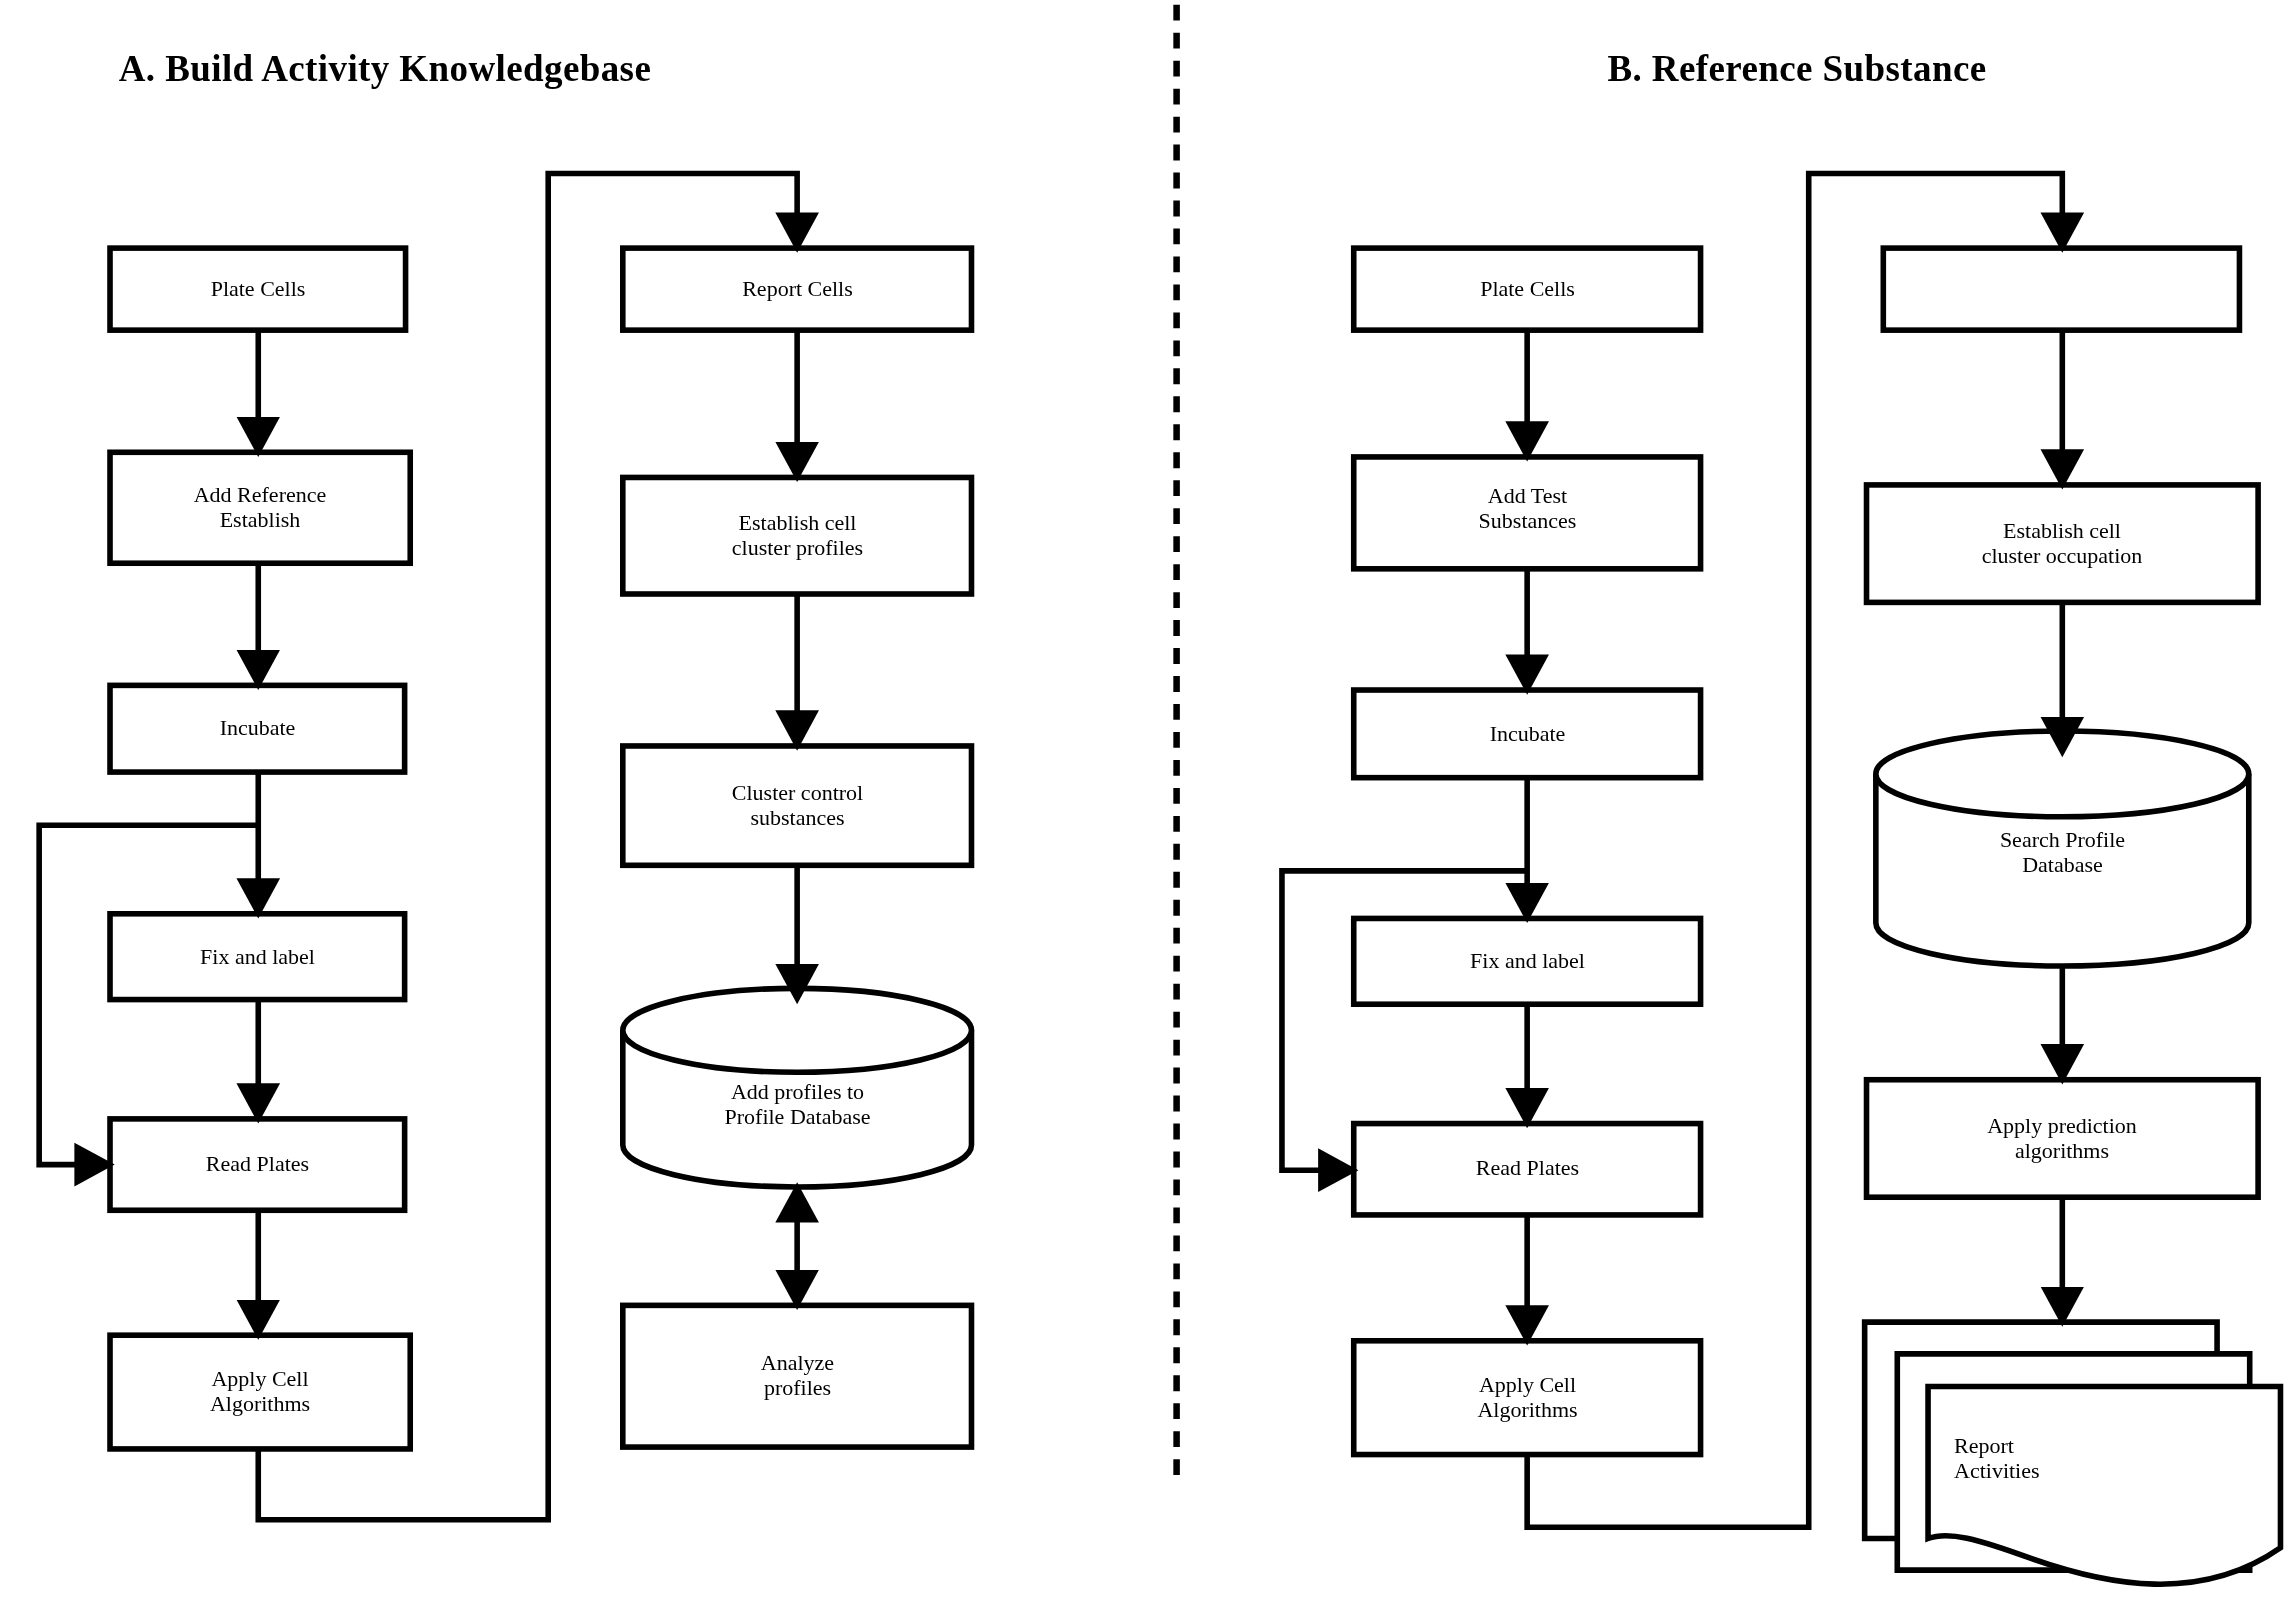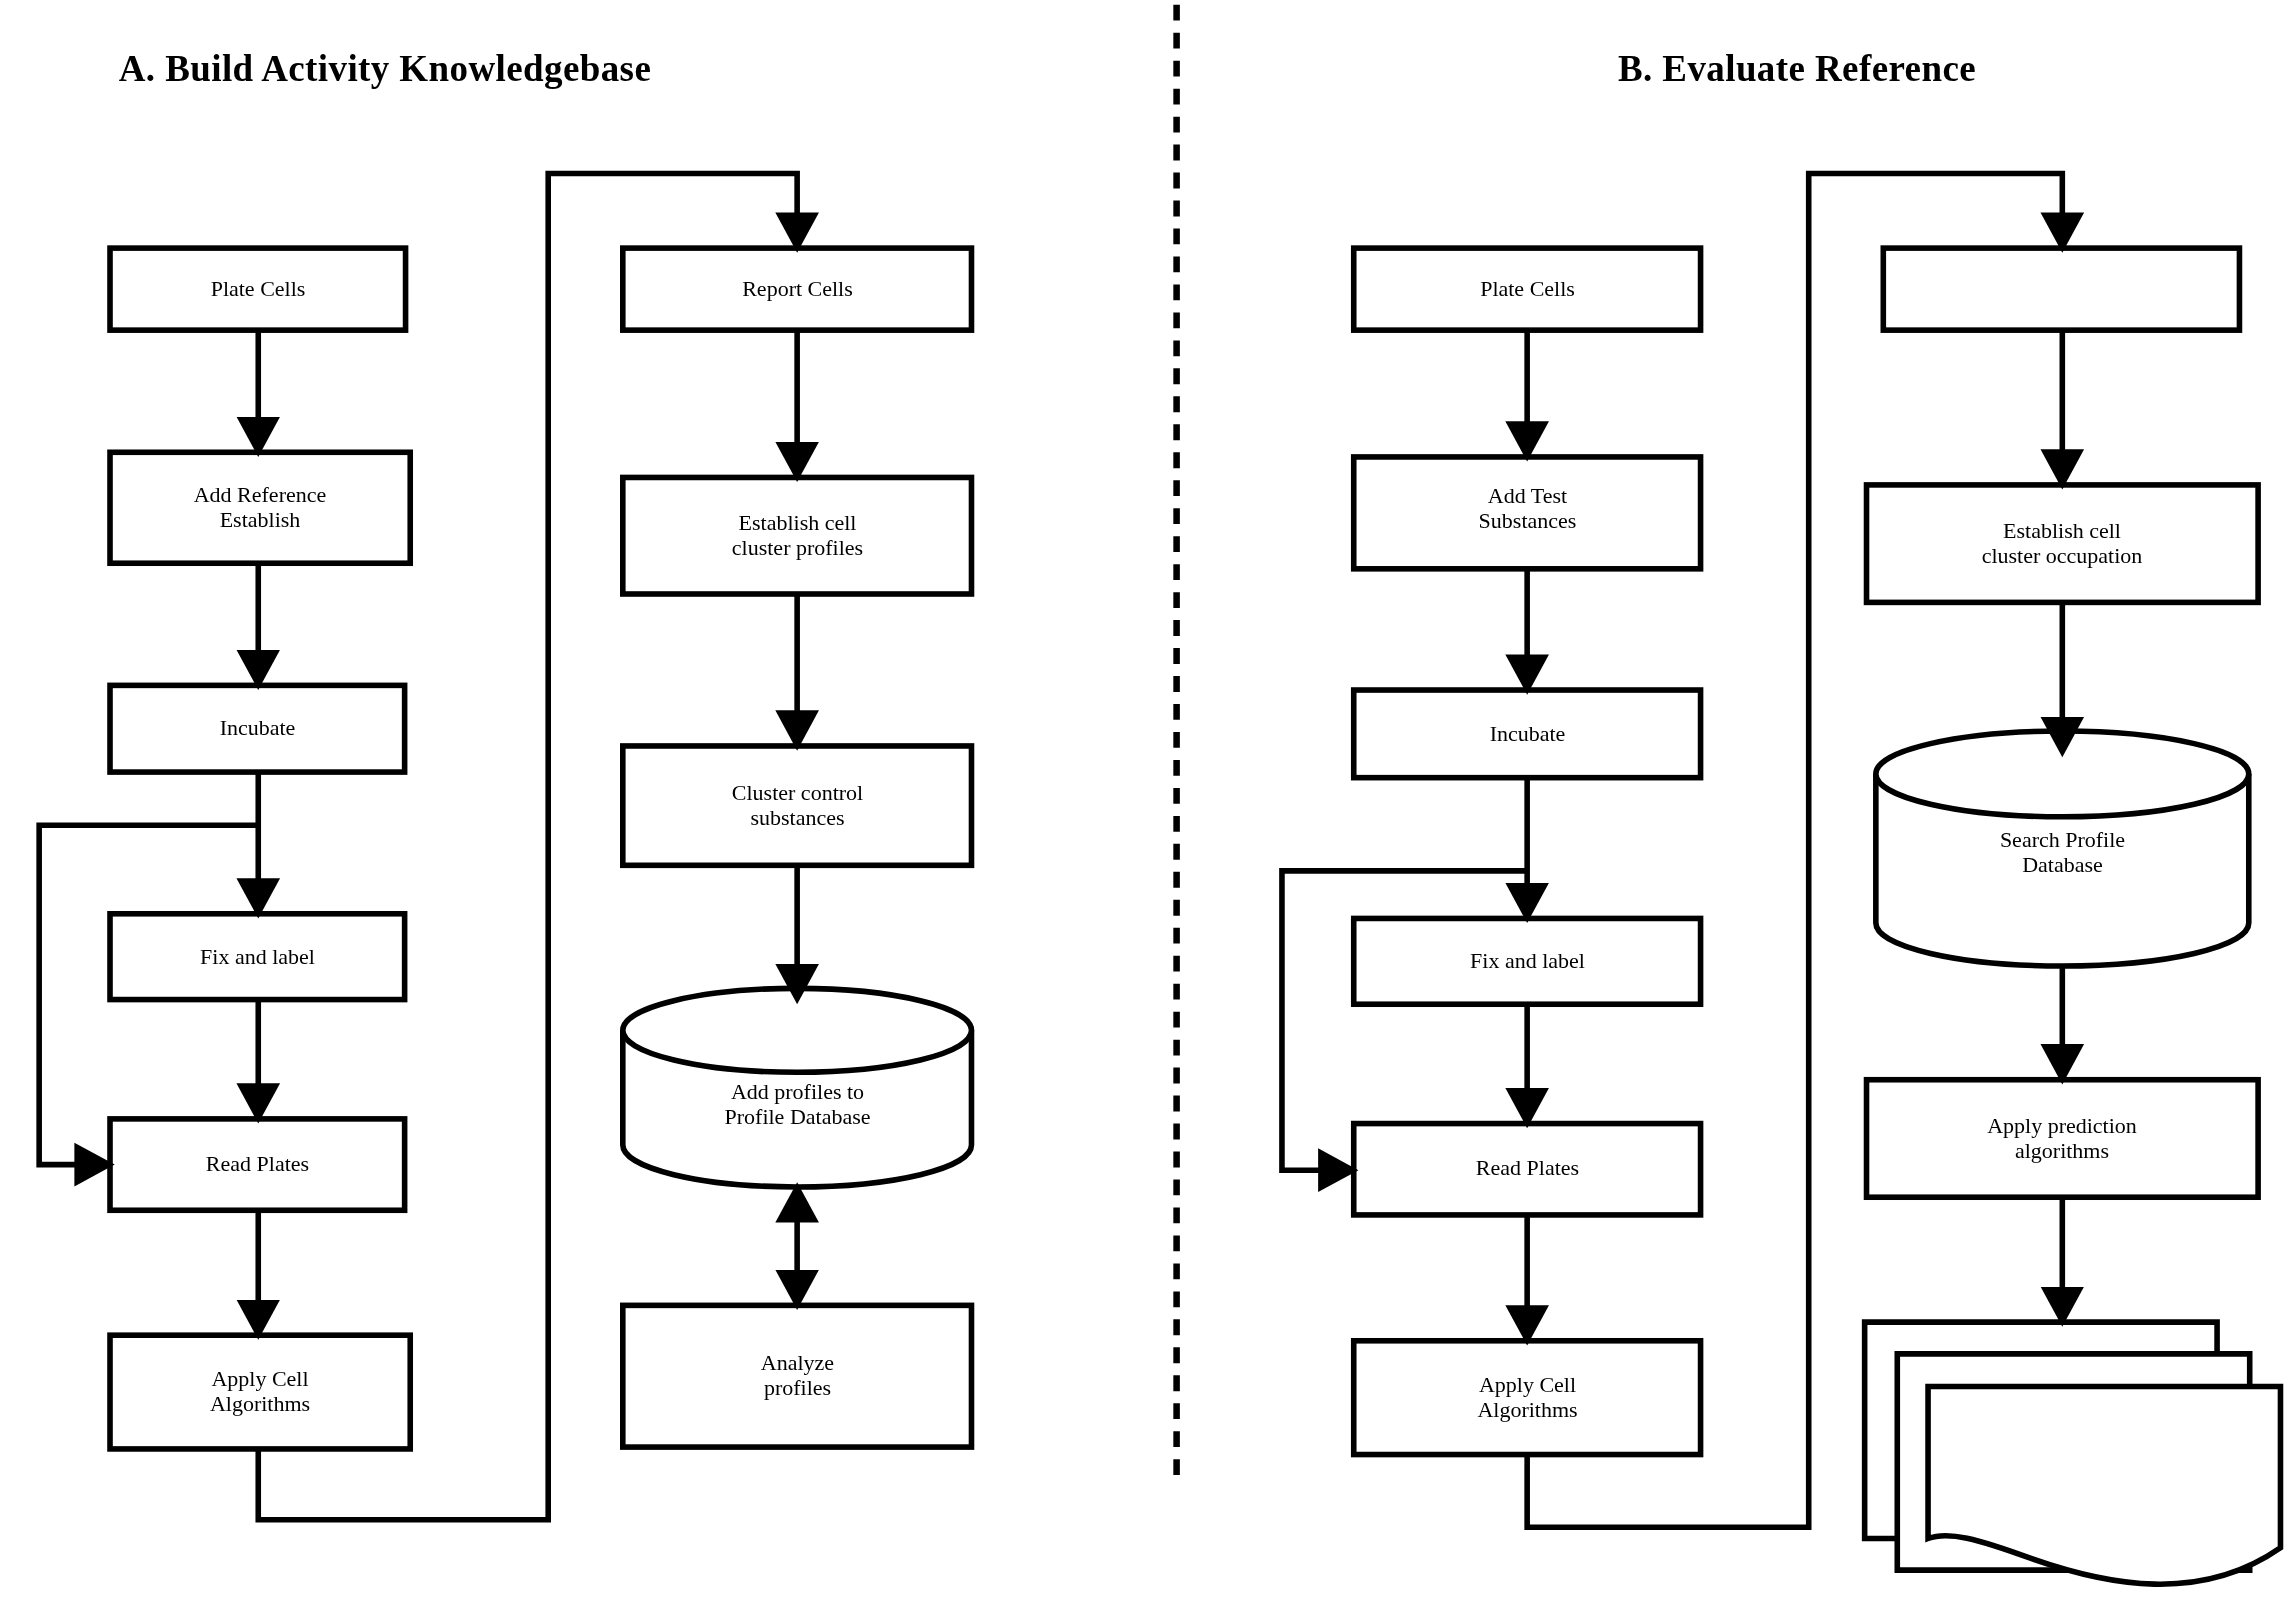--- a/index.html
+++ b/index.html
@@ -130,21 +130,21 @@
       <path d="M1638,1560 L1638,1638 L1940,1638 L1940,186 L2212,186 L2212,259" marker-end="url(#arrowhead)"></path>
 
       <line x1="2212" y1="354" x2="2212" y2="513" marker-end="url(#arrowhead)"></line>
       <line x1="2212" y1="646" x2="2212" y2="800" marker-end="url(#arrowhead)"></line>
       <line x1="2212" y1="1036" x2="2212" y2="1151" marker-end="url(#arrowhead)"></line>
       <line x1="2212" y1="1284" x2="2212" y2="1411" marker-end="url(#arrowhead)"></line>
     </g>
   </svg>
 
   <div class="panel-title" style="left:110px; top:47px; width:550px;">A. Build Activity Knowledgebase</div>
-  <div class="panel-title" style="left:1354px; top:47px; width:886px;">B. Evaluate Reference</div>
+  <div class="panel-title" style="left:1354px; top:47px; width:886px;">B. Reference Substance</div>
 
   <div class="node-label" style="left:110px; top:248px; width:296px; height:82px;">Plate Cells</div>
   <div class="node-label" style="left:110px; top:452px; width:300px; height:111px;">Add Reference
 Establish</div>
   <div class="node-label" style="left:110px; top:685px; width:295px; height:87px;">Incubate</div>
   <div class="node-label" style="left:110px; top:914px; width:295px; height:86px;">Fix and label</div>
   <div class="node-label" style="left:110px; top:1119px; width:295px; height:91px;">Read Plates</div>
   <div class="node-label" style="left:110px; top:1335px; width:300px; height:114px;">Apply Cell
 Algorithms</div>
 
@@ -166,15 +166,17 @@
   <div class="node-label" style="left:1354px; top:1123px; width:347px; height:91px;">Read Plates</div>
   <div class="node-label" style="left:1354px; top:1341px; width:347px; height:114px;">Apply Cell
 Algorithms</div>
 
   <div class="node-label" style="left:1866px; top:485px; width:392px; height:117px;">Establish cell
 cluster occupation</div>
   <div class="node-label" style="left:1876px; top:797px; width:373px; height:112px;">Search Profile
 Database</div>
   <div class="node-label" style="left:1866px; top:1080px; width:392px; height:117px;">Apply prediction
 algorithms</div>
+  <div class="node-label" style="left:1928px; top:1398px; width:308px; height:121px; justify-content:flex-start; text-align:left; padding-left:26px; box-sizing:border-box;">Report
+Activities</div>
 
 </div>
 
 
 </body></html>

